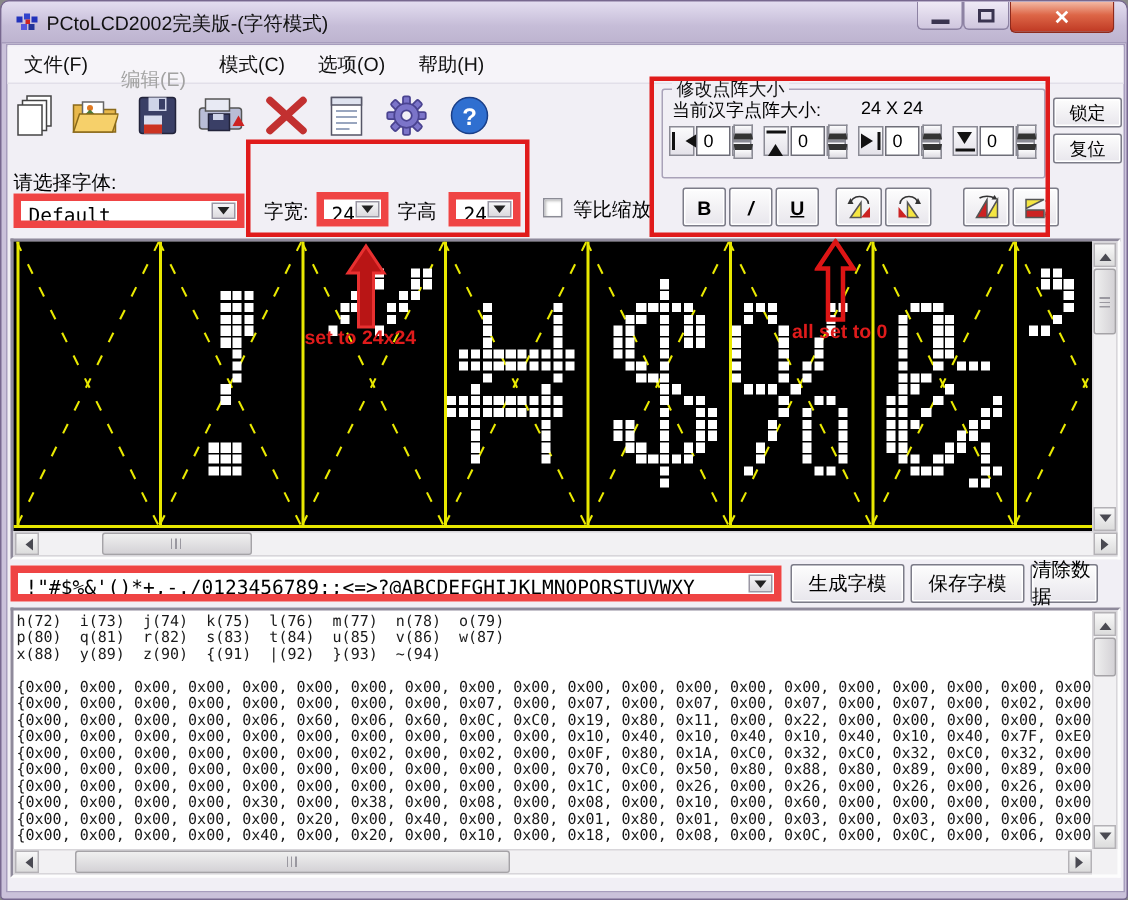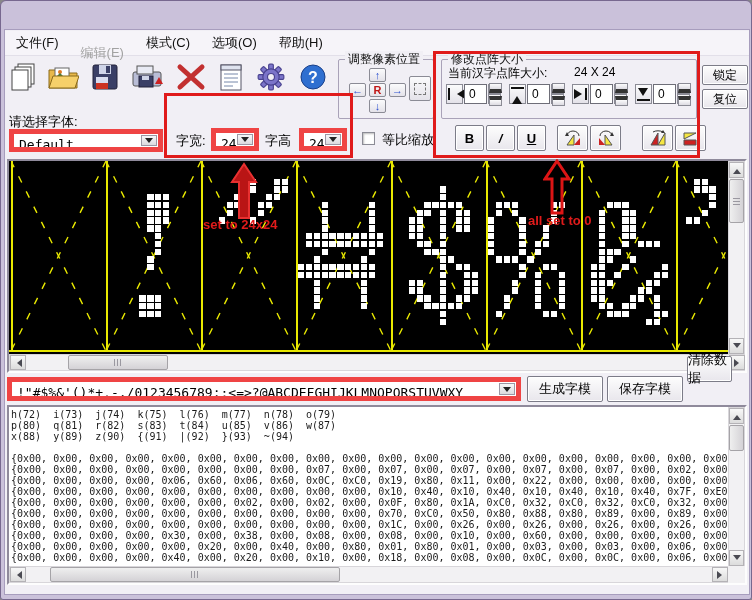--- a/index.html
+++ b/index.html
@@ -94,20 +94,38 @@
   .atri.rt{border-left:5px solid #4a4a52;margin-left:3px;}
   
   #outpre{position:absolute;left:2px;top:2px;width:717px;height:157px;margin:0;overflow:hidden;
     font-family:"DejaVu Sans Mono",monospace;font-size:10px;line-height:11px;color:#1a1a1a;white-space:pre;}
 </style>
 </head>
 <body>
 
 <div id="window">
 
+  <div class="titlebar">
+    <svg class="app-icon" viewBox="0 0 16 16">
+      <rect x="1" y="4" width="4" height="4" fill="#2233bb"></rect>
+        <rect x="6" y="2" width="4" height="4" fill="#3344cc"></rect>
+      <rect x="11" y="4" width="4" height="4" fill="#2233bb"></rect>
+        <rect x="4" y="9" width="4" height="4" fill="#5555dd"></rect>
+      <rect x="9" y="9" width="4" height="4" fill="#223399"></rect>
+        <rect x="7" y="6" width="3" height="3" fill="#cc2222"></rect>
+    </svg>
+    <span class="title-text">PCtoLCD2002完美版-(字符模式)</span>
+    <div class="winbtn min">
+        <div class="glyph-min"></div>
+      </div>
+    <div class="winbtn max">
+        <div class="glyph-max"></div>
+      </div>
+    <div class="winbtn close">✕</div>
+  </div>
 
   <div class="client"></div>
   <div class="menubar" id="menubar">
       <span class="menu-item">文件(F)</span>
       <span class="menu-item disabled">编辑(E)</span>
       <span class="menu-item">模式(C)</span>
       <span class="menu-item">选项(O)</span>
       <span class="menu-item">帮助(H)</span>
     </div>
 
@@ -173,41 +191,20 @@
       <circle cx="12" cy="12" r="3" fill="#f1eff5" stroke="#4a4390"></circle>
     </svg>
   </div>
   <div class="tool" style="left:294px">
     <svg width="28" height="28" viewBox="0 0 28 28">
       <circle cx="14" cy="14" r="12" fill="#2f6fd0" stroke="#1a3f88"></circle>
       <text x="14" y="20" text-anchor="middle" font-size="16" font-weight="bold" fill="#fff">?</text>
     </svg>
   </div>
 
-  <div class="groupbox" style="left:337px;top:58px;width:96px;height:60px">
-    <span class="glabel">调整像素位置</span>
-    <div class="mini" style="left:30px;top:8px;width:17px;height:14px">
-        <span>↑</span>
-      </div>
-    <div class="mini" style="left:10px;top:23px;width:17px;height:14px">
-        <span>←</span>
-      </div>
-    <div class="mini" style="left:30px;top:23px;width:17px;height:14px;color:#c01818;font-family:'Liberation Serif',serif">
-        <span>R</span>
-      </div>
-    <div class="mini" style="left:50px;top:23px;width:17px;height:14px">
-        <span>→</span>
-      </div>
-    <div class="mini" style="left:30px;top:39px;width:17px;height:14px">
-        <span>↓</span>
-      </div>
-    <div class="mini" style="left:70px;top:16px;width:22px;height:25px">
-        <div class="dashedsq"></div>
-      </div>
-  </div>
 
   <div class="groupbox" style="left:440px;top:58px;width:256px;height:60px">
     <span class="glabel">修改点阵大小</span>
     <span class="lbl12" style="left:6px;top:5px">当前汉字点阵大小:</span>
     <span class="lbl12" style="left:132px;top:5px">24 X 24</span>
     <div id="spinrow" style="position:absolute;left:4px;top:24px;width:248px;height:20px">
         <div class="spin-unit" style="left: 0px; width: 56px;">
           <div class="ticonbtn">
             <div class="ticon">
               <div class="bar" style="left: 1px; top: 1px; width: 2px; height: 12px;"></div>
@@ -726,21 +723,21 @@
     <div class="drop">
         <div class="tri-dn"></div>
       </div>
   </div>
   <div class="btn3d" style="left:606px;top:375px;width:76px;height:26px">
       <span>保存字模</span>
     </div>
   <div class="btn3d" style="left:526px;top:375px;width:76px;height:26px">
       <span>生成字模</span>
     </div>
-  <div class="btn3d" style="left:686px;top:355px;width:45px;height:26px">
+  <div class="btn3d" style="left:686px;top:375px;width:45px;height:26px">
       <span>清除数据</span>
     </div>
 
   <div class="panel" style="left:6px;top:404px;width:740px;height:180px;background:#fff">
     <pre id="outpre">h(72)  i(73)  j(74)  k(75)  l(76)  m(77)  n(78)  o(79)
 p(80)  q(81)  r(82)  s(83)  t(84)  u(85)  v(86)  w(87)
 x(88)  y(89)  z(90)  {(91)  |(92)  }(93)  ~(94)
 
 {0x00, 0x00, 0x00, 0x00, 0x00, 0x00, 0x00, 0x00, 0x00, 0x00, 0x00, 0x00, 0x00, 0x00, 0x00, 0x00, 0x00, 0x00, 0x00, 0x00, 0x00, 0x00, 0x00, 0x00, 0x00, 0x00,
 {0x00, 0x00, 0x00, 0x00, 0x00, 0x00, 0x00, 0x00, 0x07, 0x00, 0x07, 0x00, 0x07, 0x00, 0x07, 0x00, 0x07, 0x00, 0x02, 0x00, 0x02, 0x00, 0x02, 0x00, 0x02, 0x00,

